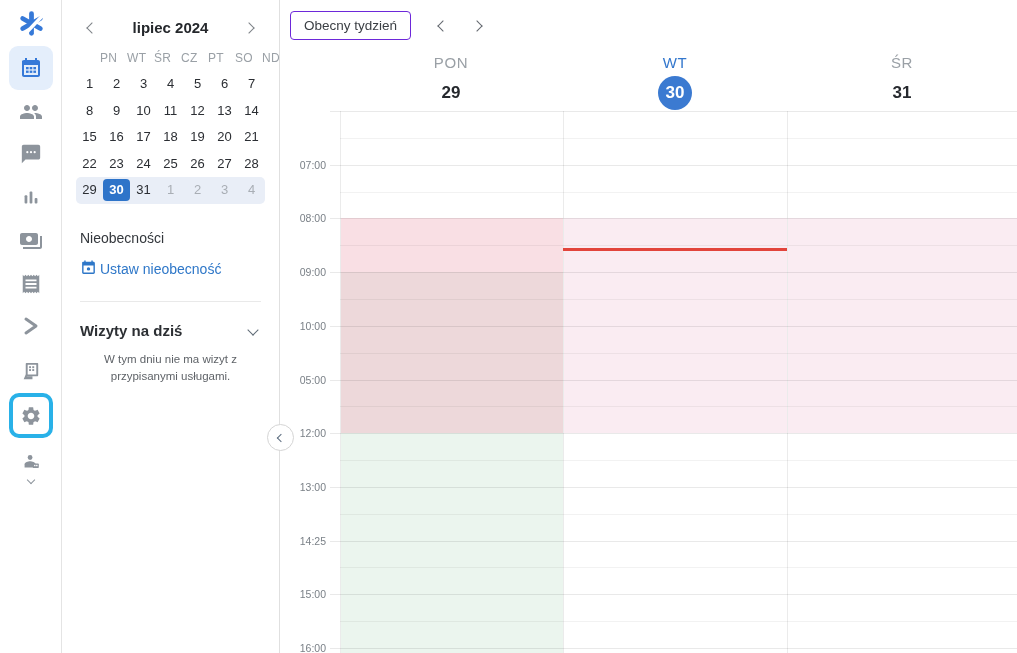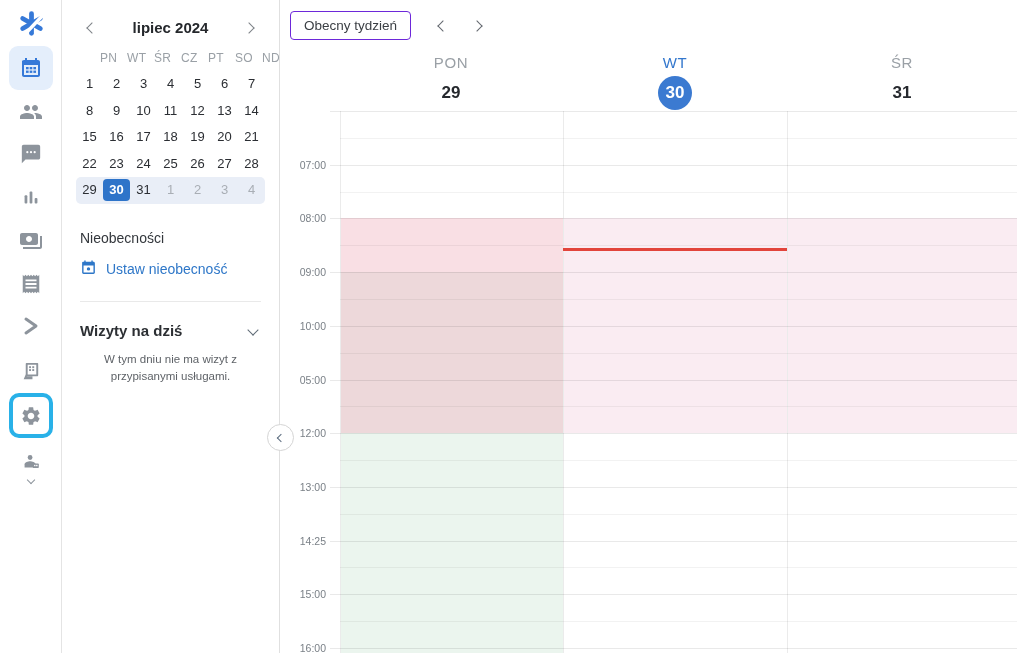--- a/index.html
+++ b/index.html
@@ -39,21 +39,21 @@
   #mc-weeks { margin-top:6px; }
   .mc-row { display:grid; grid-template-columns:repeat(7,27px); justify-content:center;
             height:26.5px; align-items:center; border-radius:5px; width:189px; margin:0 auto; }
   .mc-row.sel-week { background:#e9eef7; }
   .mc-cell { font-size:13px; color:#2b2e33; text-align:center; line-height:22px; height:22px;
              cursor:pointer; border-radius:4px; }
   .mc-cell.muted { color:#a9aeb5; }
   .mc-cell.selected { background:#2e74c9; color:#fff; font-weight:700; }
 
   .sec-title { font-size:14px; font-weight:400; color:#33373c; padding:26px 8px 0 8px; }
-  .link-row { display:flex; align-items:center; gap:9px; padding:13px 8px 0 8px;
+  .link-row { display:flex; align-items:center; gap:3px; padding:13px 8px 0 8px;
               color:#2e77c8; font-size:14px; cursor:pointer; }
   .divider { border:none; border-top:1px solid #e9e9e9; margin:22px 8px 0 8px; }
   .sec-head { display:flex; align-items:center; justify-content:space-between;
               padding:20px 12px 0 8px; color:#5f6b76; cursor:pointer; }
   .sec-title-lg { font-size:15px; font-weight:700; color:#2c2f33; }
   .sec-body { font-size:13px; color:#3c4043; padding:18px 8px 0 8px; }
   .sec-note { font-size:11.5px; color:#5f6368; text-align:center; line-height:1.55;
               padding:12px 14px 0 14px; }
   #panel-inner { padding:0 10px; }
 

